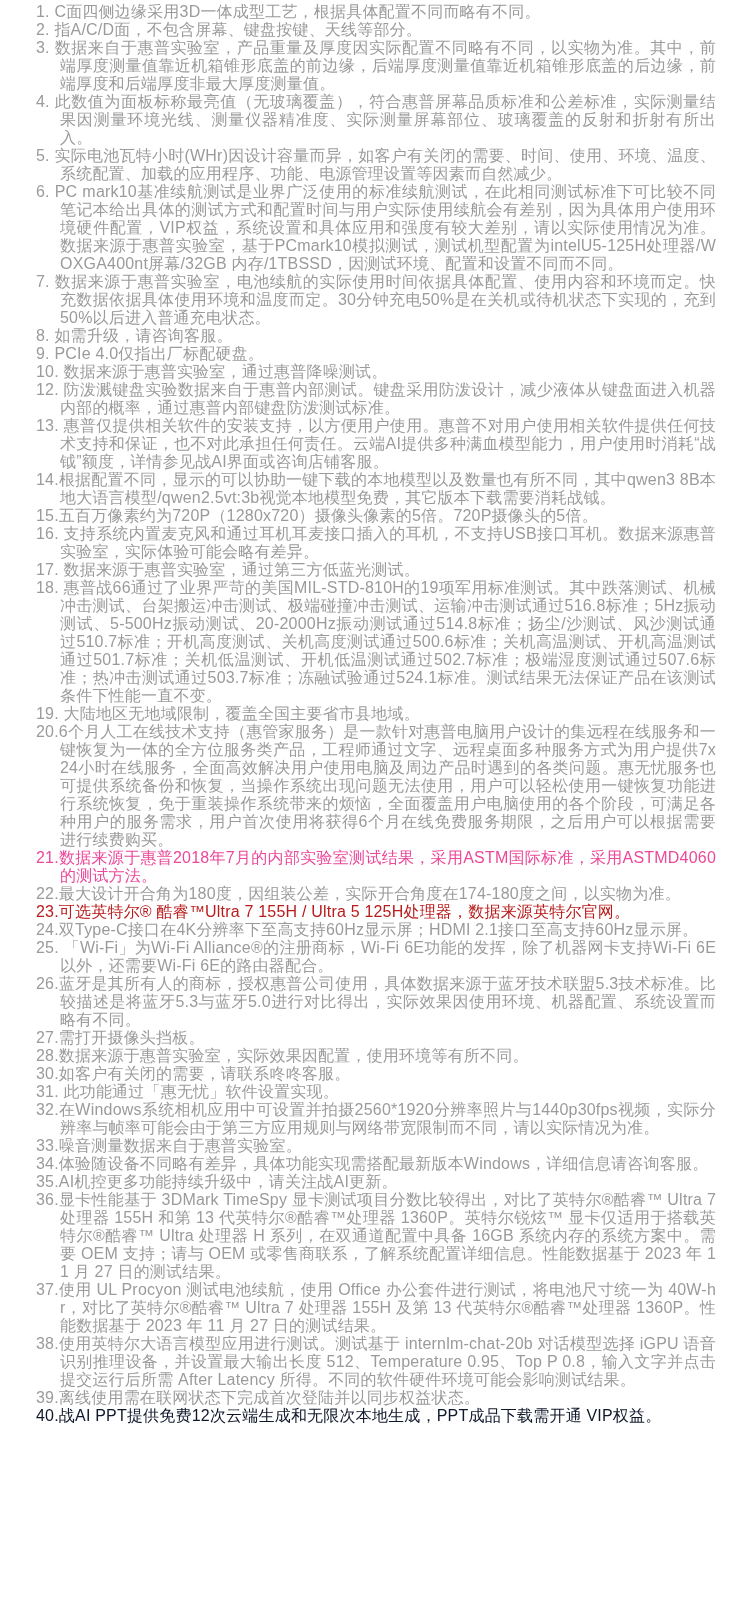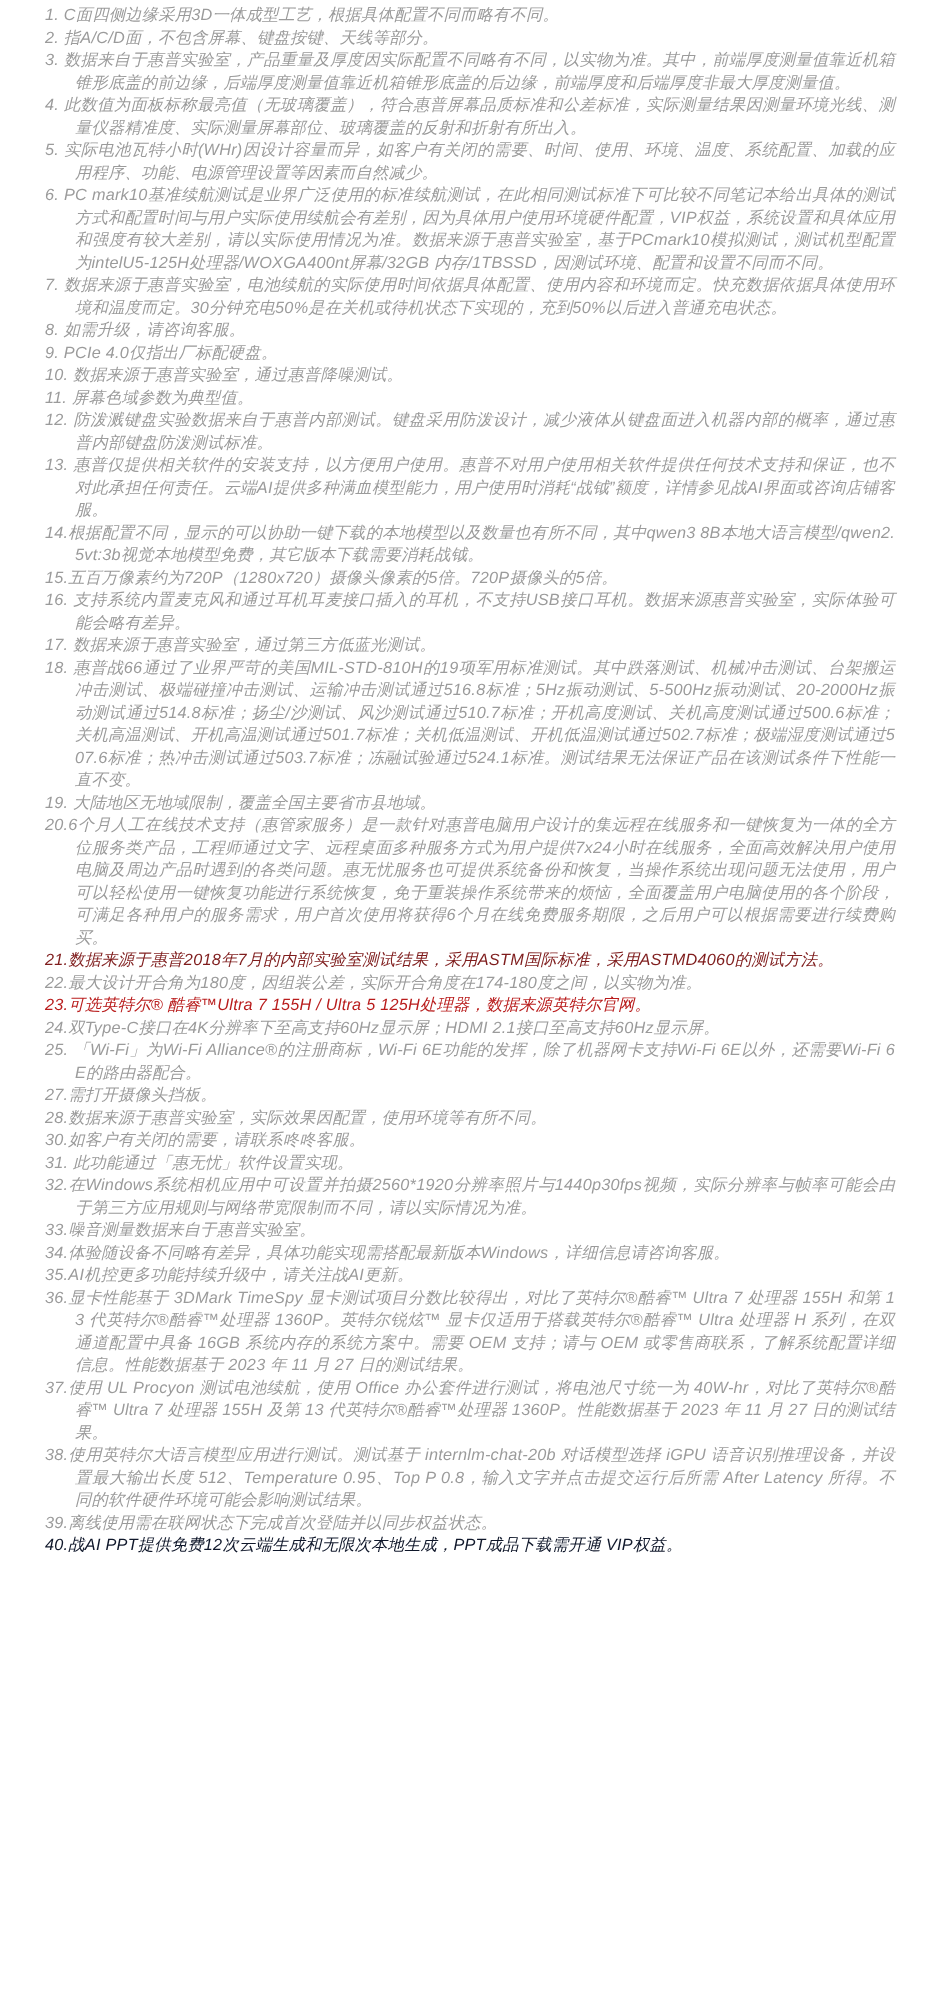--- a/index.html
+++ b/index.html
@@ -11,31 +11,30 @@
     min-height: 1605px;
     background: #ffffff;
     font-family: "Liberation Sans", "DejaVu Sans", sans-serif;
   }
   .footnotes {
     box-sizing: border-box;
     width: 750px;
     padding: 3px 34px 0 36px;
   }
   .footnote-item {
-    font-size: 13px;
+    font-size: 16px;
     line-height: 18px;
     color: #9b9b9b;
     padding-left: 24px;
     text-indent: -24px;
     margin: 0;
     letter-spacing: 0.2px;
     text-align: justify;
     text-justify: inter-ideograph;
     word-break: break-all;
-    font-style: italic;
   }
   .footnote-num {
     display: inline;
   }
   .footnote-text {
     display: inline;
   }
 </style>
 </head>
 <body style="background: rgb(255, 255, 255);">
@@ -55,50 +54,50 @@
     <p class="footnote-item" style="color: rgb(155, 155, 155);"><span class="footnote-num">6.</span><span class="footnote-text"> PC mark10基准续航测试是业界广泛使用的标准续航测试，在此相同测试标准下可比较不同笔记本给出具体的测试方式和配置时间与用户实际使用续航会有差别，因为具体用户使用环境硬件配置，VIP权益，系统设置和具体应用和强度有较大差别，请以实际使用情况为准。数据来源于惠普实验室，基于PCmark10模拟测试，测试机型配置为intelU5-125H处理器/WOXGA400nt屏幕/32GB 内存/1TBSSD，因测试环境、配置和设置不同而不同。</span></p>
 
     <p class="footnote-item" style="color: rgb(155, 155, 155);"><span class="footnote-num">7.</span><span class="footnote-text"> 数据来源于惠普实验室，电池续航的实际使用时间依据具体配置、使用内容和环境而定。快充数据依据具体使用环境和温度而定。30分钟充电50%是在关机或待机状态下实现的，充到50%以后进入普通充电状态。</span></p>
 
     <p class="footnote-item" style="color: rgb(155, 155, 155);"><span class="footnote-num">8.</span><span class="footnote-text"> 如需升级，请咨询客服。</span></p>
 
     <p class="footnote-item" style="color: rgb(155, 155, 155);"><span class="footnote-num">9.</span><span class="footnote-text"> PCIe 4.0仅指出厂标配硬盘。</span></p>
 
     <p class="footnote-item" style="color: rgb(155, 155, 155);"><span class="footnote-num">10.</span><span class="footnote-text"> 数据来源于惠普实验室，通过惠普降噪测试。</span></p>
 
-    <p class="footnote-item" style="color: rgb(155, 155, 155);"><span class="footnote-num">11.</span><span class="footnote-text"> 屏幕色域参数为典型值。</span></p>
 
     <p class="footnote-item" style="color: rgb(155, 155, 155);"><span class="footnote-num">12.</span><span class="footnote-text"> 防泼溅键盘实验数据来自于惠普内部测试。键盘采用防泼设计，减少液体从键盘面进入机器内部的概率，通过惠普内部键盘防泼测试标准。</span></p>
 
     <p class="footnote-item" style="color: rgb(155, 155, 155);"><span class="footnote-num">13.</span><span class="footnote-text"> 惠普仅提供相关软件的安装支持，以方便用户使用。惠普不对用户使用相关软件提供任何技术支持和保证，也不对此承担任何责任。云端AI提供多种满血模型能力，用户使用时消耗“战钺”额度，详情参见战AI界面或咨询店铺客服。</span></p>
 
     <p class="footnote-item" style="color: rgb(155, 155, 155);"><span class="footnote-num">14.</span><span class="footnote-text">根据配置不同，显示的可以协助一键下载的本地模型以及数量也有所不同，其中qwen3 8B本地大语言模型/qwen2.5vt:3b视觉本地模型免费，其它版本下载需要消耗战钺。</span></p>
 
     <p class="footnote-item" style="color: rgb(155, 155, 155);"><span class="footnote-num">15.</span><span class="footnote-text">五百万像素约为720P（1280x720）摄像头像素的5倍。720P摄像头的5倍。</span></p>
 
     <p class="footnote-item" style="color: rgb(155, 155, 155);"><span class="footnote-num">16.</span><span class="footnote-text"> 支持系统内置麦克风和通过耳机耳麦接口插入的耳机，不支持USB接口耳机。数据来源惠普实验室，实际体验可能会略有差异。</span></p>
 
     <p class="footnote-item" style="color: rgb(155, 155, 155);"><span class="footnote-num">17.</span><span class="footnote-text"> 数据来源于惠普实验室，通过第三方低蓝光测试。</span></p>
 
     <p class="footnote-item" style="color: rgb(155, 155, 155);"><span class="footnote-num">18.</span><span class="footnote-text"> 惠普战66通过了业界严苛的美国MIL-STD-810H的19项军用标准测试。其中跌落测试、机械冲击测试、台架搬运冲击测试、极端碰撞冲击测试、运输冲击测试通过516.8标准；5Hz振动测试、5-500Hz振动测试、20-2000Hz振动测试通过514.8标准；扬尘/沙测试、风沙测试通过510.7标准；开机高度测试、关机高度测试通过500.6标准；关机高温测试、开机高温测试通过501.7标准；关机低温测试、开机低温测试通过502.7标准；极端湿度测试通过507.6标准；热冲击测试通过503.7标准；冻融试验通过524.1标准。测试结果无法保证产品在该测试条件下性能一直不变。</span></p>
 
     <p class="footnote-item" style="color: rgb(155, 155, 155);"><span class="footnote-num">19.</span><span class="footnote-text"> 大陆地区无地域限制，覆盖全国主要省市县地域。</span></p>
 
     <p class="footnote-item" style="color: rgb(155, 155, 155);"><span class="footnote-num">20.</span><span class="footnote-text">6个月人工在线技术支持（惠管家服务）是一款针对惠普电脑用户设计的集远程在线服务和一键恢复为一体的全方位服务类产品，工程师通过文字、远程桌面多种服务方式为用户提供7x24小时在线服务，全面高效解决用户使用电脑及周边产品时遇到的各类问题。惠无忧服务也可提供系统备份和恢复，当操作系统出现问题无法使用，用户可以轻松使用一键恢复功能进行系统恢复，免于重装操作系统带来的烦恼，全面覆盖用户电脑使用的各个阶段，可满足各种用户的服务需求，用户首次使用将获得6个月在线免费服务期限，之后用户可以根据需要进行续费购买。</span></p>
 
-    <p class="footnote-item" style="color: #7f1d1d;"><span class="footnote-num">21.</span><span class="footnote-text">数据来源于惠普2018年7月的内部实验室测试结果，采用ASTM国际标准，采用ASTMD4060的测试方法。</span></p>
+    <p class="footnote-item" style="color: #ec4899;"><span class="footnote-num">21.</span><span class="footnote-text">数据来源于惠普2018年7月的内部实验室测试结果，采用ASTM国际标准，采用ASTMD4060的测试方法。</span></p>
 
     <p class="footnote-item" style="color: rgb(155, 155, 155);"><span class="footnote-num">22.</span><span class="footnote-text">最大设计开合角为180度，因组装公差，实际开合角度在174-180度之间，以实物为准。</span></p>
 
     <p class="footnote-item" style="color: #b91c1c;"><span class="footnote-num">23.</span><span class="footnote-text">可选英特尔® 酷睿™Ultra 7 155H / Ultra 5 125H处理器，数据来源英特尔官网。</span></p>
 
     <p class="footnote-item" style="color: rgb(155, 155, 155);"><span class="footnote-num">24.</span><span class="footnote-text">双Type-C接口在4K分辨率下至高支持60Hz显示屏；HDMI 2.1接口至高支持60Hz显示屏。</span></p>
 
     <p class="footnote-item" style="color: rgb(155, 155, 155);"><span class="footnote-num">25.</span><span class="footnote-text"> 「Wi-Fi」为Wi-Fi Alliance®的注册商标，Wi-Fi 6E功能的发挥，除了机器网卡支持Wi-Fi 6E以外，还需要Wi-Fi 6E的路由器配合。</span></p>
 
+    <p class="footnote-item" style="color: rgb(155, 155, 155);"><span class="footnote-num">26.</span><span class="footnote-text">蓝牙是其所有人的商标，授权惠普公司使用，具体数据来源于蓝牙技术联盟5.3技术标准。比较描述是将蓝牙5.3与蓝牙5.0进行对比得出，实际效果因使用环境、机器配置、系统设置而略有不同。</span></p>
 
     <p class="footnote-item" style="color: rgb(155, 155, 155);"><span class="footnote-num">27.</span><span class="footnote-text">需打开摄像头挡板。</span></p>
 
     <p class="footnote-item" style="color: rgb(155, 155, 155);"><span class="footnote-num">28.</span><span class="footnote-text">数据来源于惠普实验室，实际效果因配置，使用环境等有所不同。</span></p>
 
 
     <p class="footnote-item" style="color: rgb(155, 155, 155);"><span class="footnote-num">30.</span><span class="footnote-text">如客户有关闭的需要，请联系咚咚客服。</span></p>
 
     <p class="footnote-item" style="color: rgb(155, 155, 155);"><span class="footnote-num">31.</span><span class="footnote-text"> 此功能通过「惠无忧」软件设置实现。</span></p>
 

